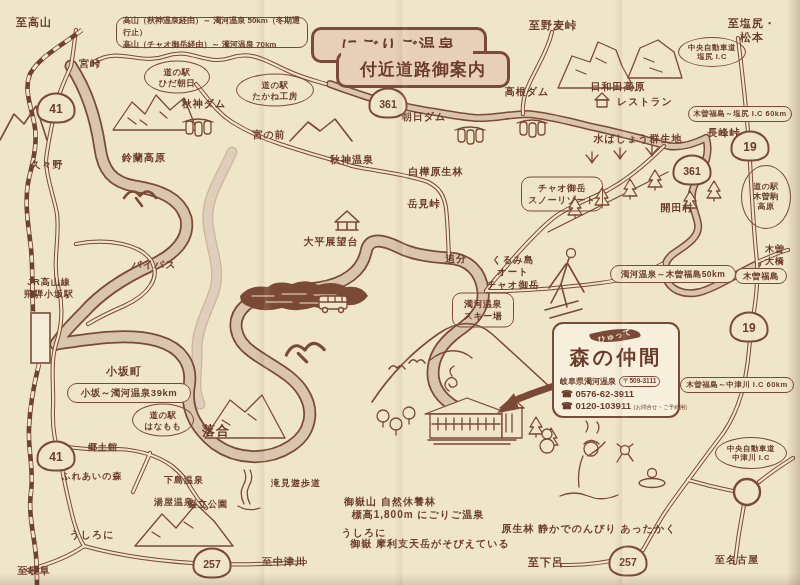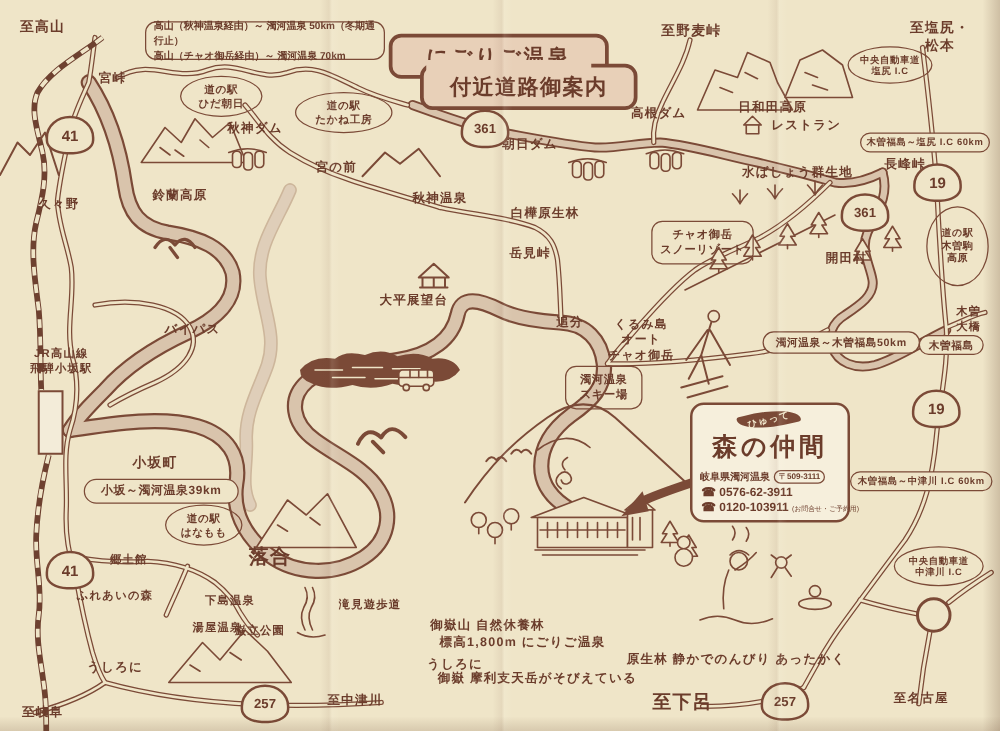--- a/index.html
+++ b/index.html
@@ -312,31 +312,31 @@
 飛騨小坂駅</div>
       <div class="lbl" style="left: 124px; top: 371px; font-size: 11px;">小坂町</div>
       <div class="lbl" style="left: 513px; top: 273px; font-size: 9.5px;">くるみ島
 オート
 チャオ御岳</div>
       <div class="lbl" style="left: 103px; top: 448px; font-size: 9px;">郷土館</div>
       <div class="lbl" style="left: 92px; top: 477px; font-size: 9px;">ふれあいの森</div>
       <div class="lbl" style="left: 126px; top: 503px; font-size: 9px; margin-left: 48px;">湯屋温泉</div>
       <div class="lbl" style="left: 184px; top: 481px; font-size: 9px;">下島温泉</div>
       <div class="lbl" style="left: 208px; top: 505px; font-size: 9px;">巌立公園</div>
-      <div class="lbl" style="left: 216px; top: 447px; font-size: 16px;">落合</div>
+      <div class="lbl" style="left: 216px; top: 431px; font-size: 13px;">落合</div>
       <div class="lbl" style="left: 296px; top: 484px; font-size: 9px;">滝見遊歩道</div>
       <div class="lbl" style="left: 92px; top: 534px; font-size: 10px;">うしろに</div>
       <div class="lbl" style="left: 34px; top: 570px; font-size: 10px;">至岐阜</div>
       <div class="lbl" style="left: 284px; top: 561px; font-size: 10px;">至中津川</div>
       <div class="lbl" style="left: 390px; top: 501px; font-size: 10px;">御嶽山 自然休養林</div>
       <div class="lbl" style="left: 418px; top: 514px; font-size: 10px;">標高1,800m にごりご温泉</div>
       <div class="lbl" style="left: 364px; top: 532px; font-size: 10px;">うしろに</div>
       <div class="lbl" style="left: 430px; top: 543px; font-size: 10px;">御嶽 摩利支天岳がそびえている</div>
       <div class="lbl" style="left: 589px; top: 528px; font-size: 10px;">原生林 静かでのんびり あったかく</div>
-      <div class="lbl" style="left: 546px; top: 562px; font-size: 15px;">至下呂</div>
+      <div class="lbl" style="left: 546px; top: 562px; font-size: 11px;">至下呂</div>
       <div class="lbl" style="left: 737px; top: 559px; font-size: 10px;">至名古屋</div>
       <div class="callout ellipse" style="left: 177px; top: 77px; width: 64px; height: 31px; font-size: 8.5px;">道の駅
 ひだ朝日</div>
       <div class="callout ellipse" style="left: 275px; top: 90px; width: 76px; height: 31px; font-size: 8.5px;">道の駅
 たかね工房</div>
       <div class="callout ellipse" style="left: 712px; top: 52px; width: 66px; height: 28px; font-size: 7.5px;">中央自動車道
 塩尻 I.C</div>
       <div class="callout ellipse" style="left: 766px; top: 197px; width: 48px; height: 62px; font-size: 8px;">道の駅
 木曽駒
 高原</div>

